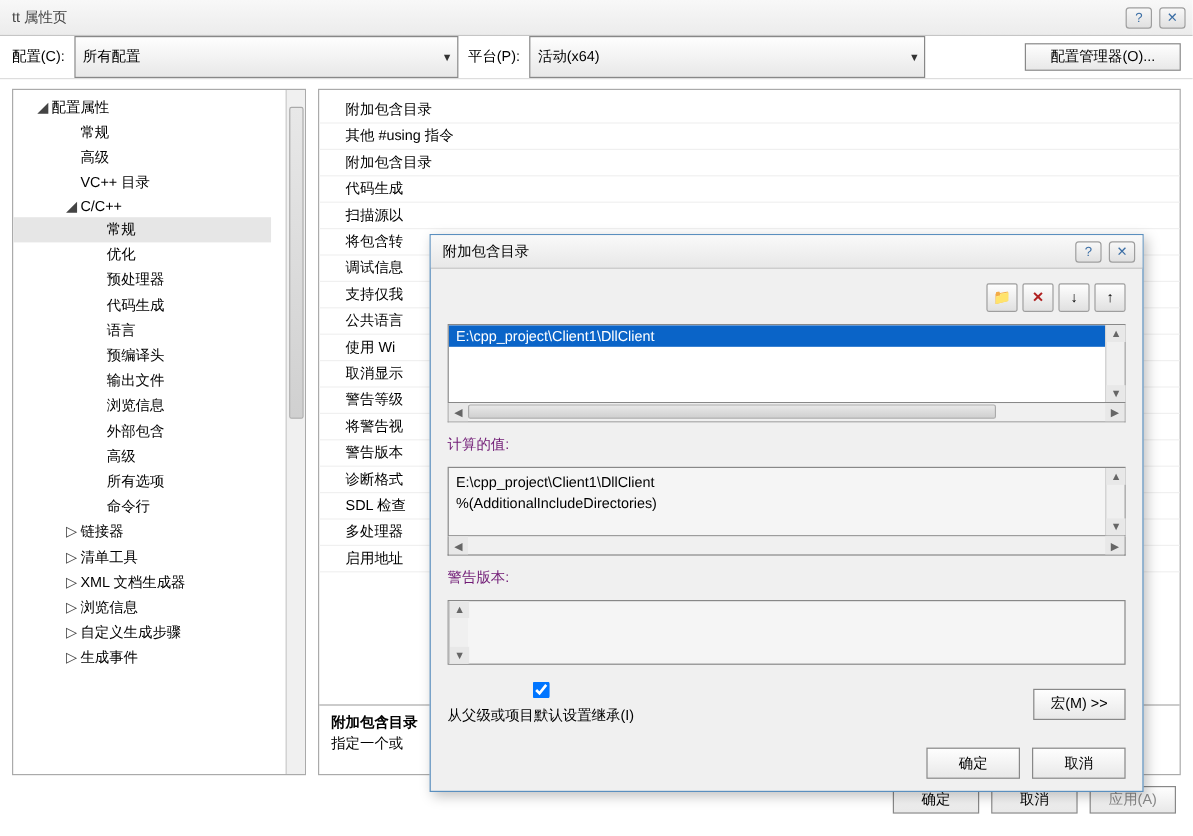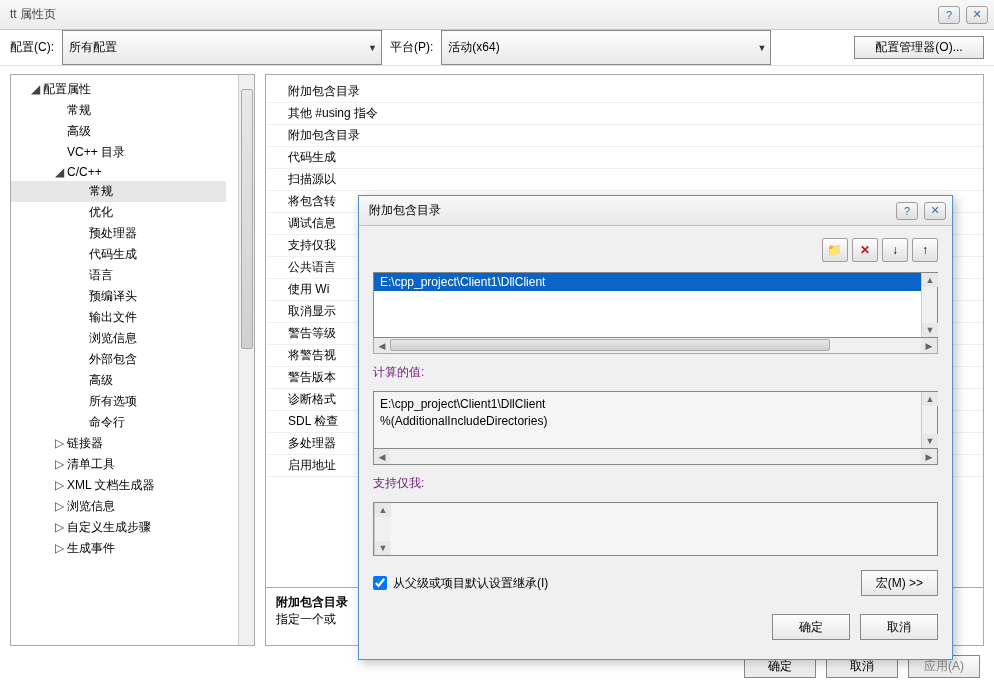--- a/index.html
+++ b/index.html
@@ -222,21 +222,21 @@
   height: 58px;
   display:flex;
 }
 .readbox .txt { flex:1; padding:4px 6px; line-height:1.4; }
 .readbox2 {
   border:1px solid #888; background:#f5f5f5;
   height: 54px;
   display:flex;
 }
 .dlg-mid { display:flex; align-items:center; justify-content:space-between; margin-top:4px;}
-.chk { display:flex; align-items:center; gap:6px; }
+.chk { display:flex; align-items:center; gap:6px;flex-direction:column; }
 .chk input { width:14px; height:14px; }
 .dlg-buttons {
   display:flex; justify-content:flex-end; gap:10px; padding-top:8px;
 }
 .dlg-buttons .btn2 { width:78px; height:26px; }
 .btn-macro {
   height:26px; padding:0 14px;
   border:1px solid #888; background:linear-gradient(#fefefe,#e8e8e8);
   display:inline-flex; align-items:center; cursor:pointer;
 }
@@ -378,21 +378,21 @@
       <div class="vscroll">
         <div class="up">▲</div>
         <div class="down">▼</div>
       </div>
     </div>
     <div class="small-hscroll" style="border:1px solid #888;border-top:none;margin-top:-10px">
       <div class="l">◀</div>
       <div class="r">▶</div>
     </div>
 
-    <div class="section-label">支持仅我:</div>
+    <div class="section-label">警告版本:</div>
     <div class="readbox2">
       <div class="txt"></div>
       <div class="vscroll">
         <div class="up">▲</div>
         <div class="down">▼</div>
       </div>
     </div>
 
     <div class="dlg-mid">
       <label class="chk">

